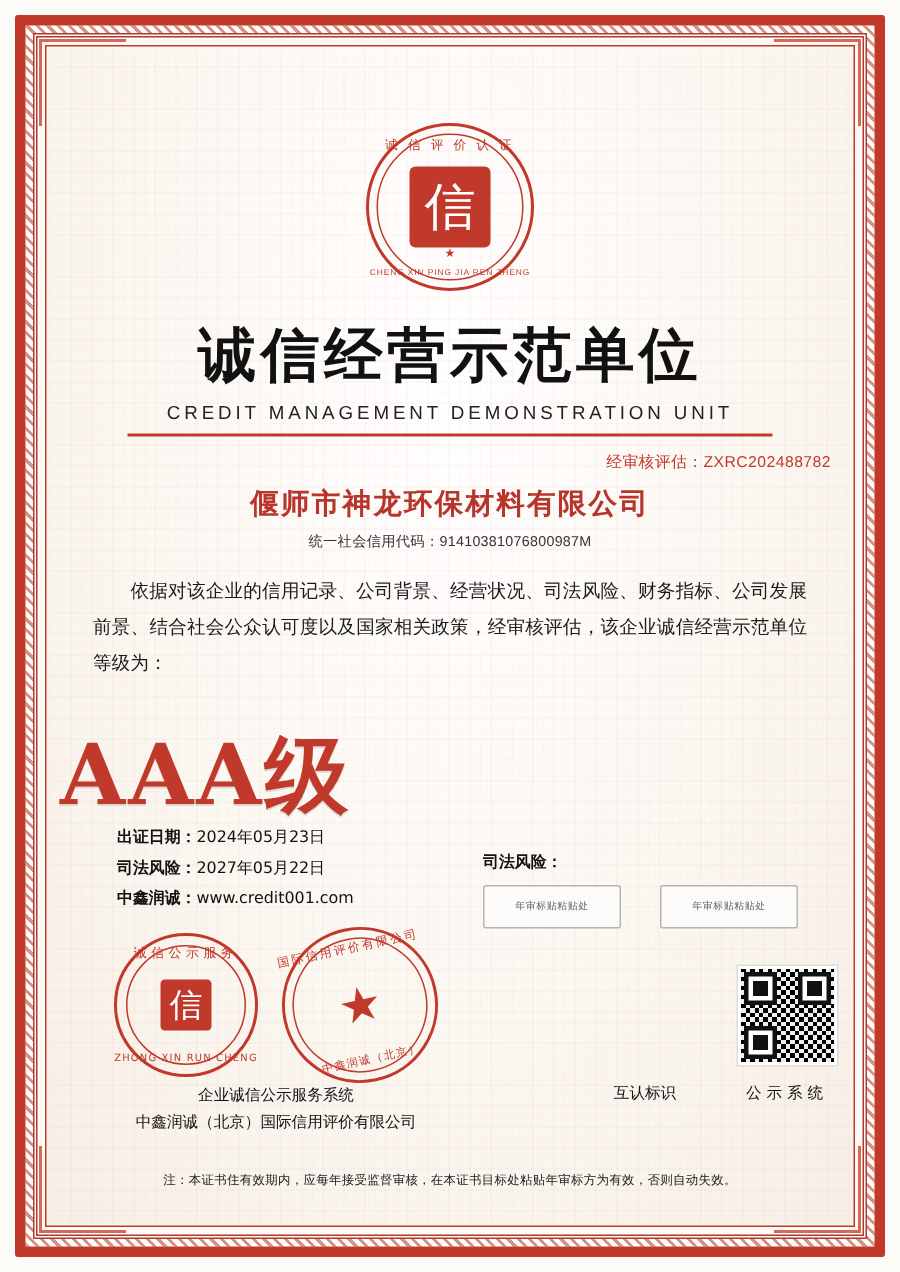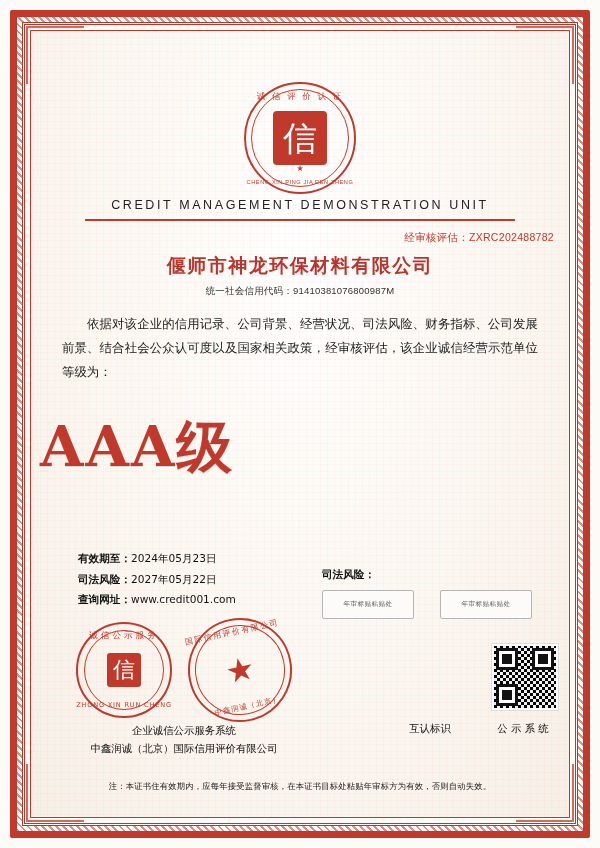--- a/index.html
+++ b/index.html
@@ -479,45 +479,46 @@
       <div class="emblem">
         <div class="ring"></div>
         <div class="ring2"></div>
         <div class="arc-top">诚 信 评 价 认 证</div>
         <div class="core">信</div>
         <div class="star">★</div>
         <div class="arc-bottom">CHENG XIN PING JIA REN ZHENG</div>
       </div>
     </div>
 
+    <div class="title-cn">诚信经营示范单位</div>
     <div class="title-en">CREDIT MANAGEMENT DEMONSTRATION UNIT</div>
     <div class="title-rule"></div>
 
     <div class="credit-code">
       <span>经审核评估：</span><span>ZXRC202488782</span>
     </div>
 
     <div class="company">偃师市神龙环保材料有限公司</div>
     <div class="uscc">
       <span>统一社会信用代码：</span><span>91410381076800987M</span>
     </div>
 
     <div class="body-text">依据对该企业的信用记录、公司背景、经营状况、司法风险、财务指标、公司发展前景、结合社会公众认可度以及国家相关政策，经审核评估，该企业诚信经营示范单位等级为：</div>
 
     <div class="grade">AAA级</div>
 
     <div class="details">
       <div class="row">
-        <span class="k">有效期至：</span><span class="v">2024年05月23日</span>
+        <span class="k">出证日期：</span><span class="v">2024年05月23日</span>
       </div>
       <div class="row">
         <span class="k">司法风险：</span><span class="v">2027年05月22日</span>
       </div>
       <div class="row">
-        <span class="k">查询网址：</span><span class="v">www.credit001.com</span>
+        <span class="k">中鑫润诚：</span><span class="v">www.credit001.com</span>
       </div>
     </div>
 
     <div class="annual">
       <div class="label">司法风险：</div>
       <div class="boxes">
         <div class="box">年审标贴粘贴处</div>
         <div class="box">年审标贴粘贴处</div>
       </div>
     </div>

